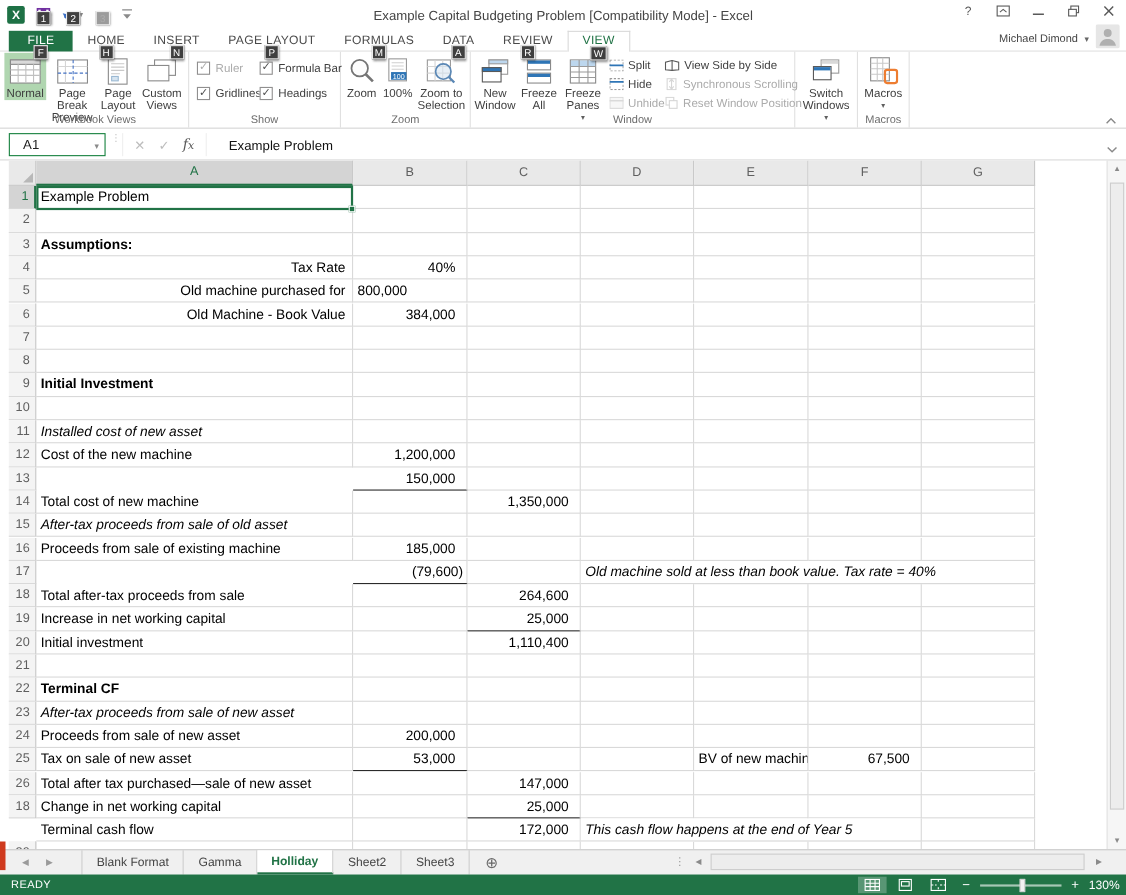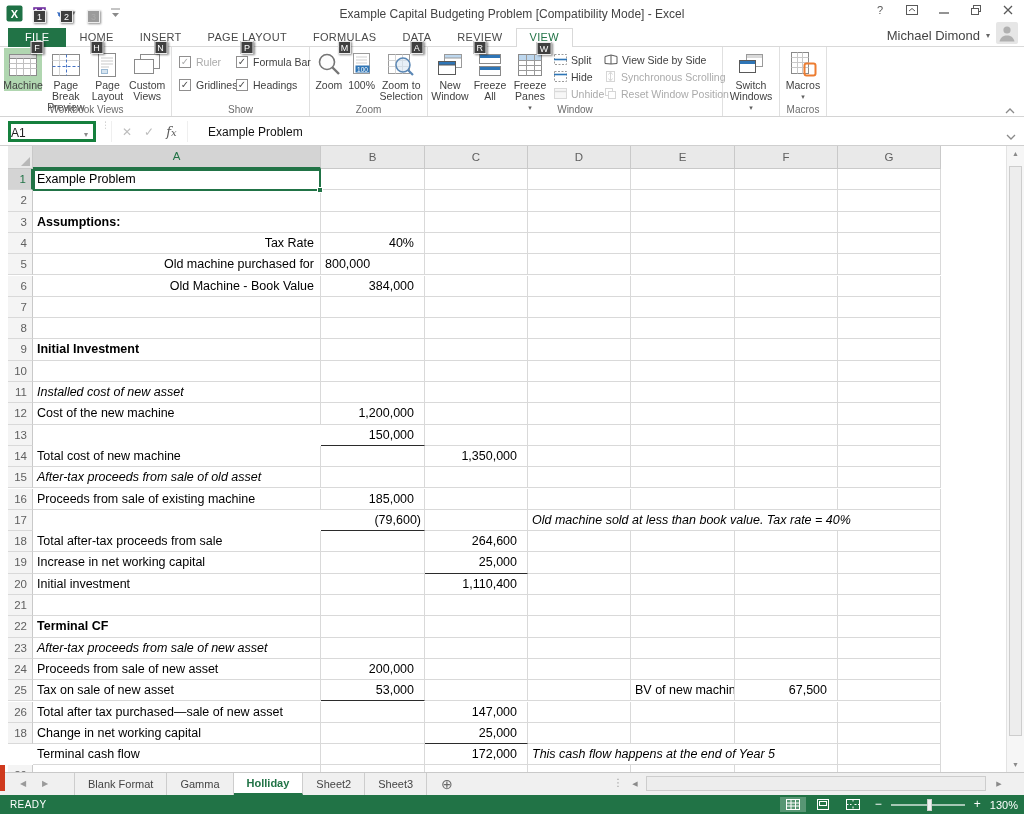--- a/index.html
+++ b/index.html
@@ -22,21 +22,21 @@
             box-shadow:1px 1px 2px rgba(0,0,0,.45); z-index:40; }
   .keytip.dis { background:#9b9b9b; }
 
   
   #tabrow { position:absolute; left:0; top:28px; width:1024px; height:19px; border-bottom:1px solid #d9d9d9; background:#fff; }
   #tabs { display:flex; height:19px; padding-left:8px; }
   .tab { position:relative; font-size:11px; color:#4a4a4a; padding:0 13px; line-height:18px; letter-spacing:.3px; }
   .tab.file { background:#217346; color:#fff; padding:0 17px; }
   .tab.active { background:#fff; color:#217346; border:1px solid #d9d9d9; border-bottom:1px solid #fff; margin-bottom:-1px; line-height:16px; }
   #account { position:absolute; right:6px; top:24px; display:flex; gap:6px; align-items:center; height:22px; z-index:5; }
-  #account .uname { font-size:13px; color:#444; }
+  #account .uname { font-size:10px; color:#444; }
   #account .chev { font-size:8px; color:#666; }
 
   
   #ribbon { position:absolute; left:0; top:47px; width:1024px; height:70px; background:#fff; border-bottom:1px solid #d4d4d4; }
   .group { position:absolute; top:0; height:69px; border-right:1px solid #e0e0e0; }
   .gbody { position:absolute; top:1px; left:2px; right:2px; display:flex; align-items:flex-start; }
   .glabel { position:absolute; bottom:1px; width:100%; text-align:center; font-size:10px; color:#6c6c6c; }
   .bigbtn { display:flex; flex-direction:column; align-items:center; font-size:10.5px; color:#3f3f3f;
             text-align:center; line-height:11px; padding-top:2px; }
   .bigbtn .bicon { height:28px; display:flex; align-items:flex-end; justify-content:center; margin-bottom:2px; }
@@ -46,21 +46,21 @@
   .chkrow { display:flex; align-items:center; gap:5px; font-size:10.5px; color:#3f3f3f; height:16px; margin-bottom:7px; white-space:nowrap; }
   .chkbox { width:12px; height:12px; border:1px solid #908f8f; background:#fff; font-size:10px; line-height:10px; text-align:center; color:#4d4d4d; }
   .smallcol { position:absolute; top:5px; }
   .smallbtn { display:flex; align-items:center; gap:4px; font-size:10.5px; color:#3f3f3f; height:15px; margin-bottom:2px; white-space:nowrap; }
   .dis, .dis .chkbox { color:#ababab !important; }
   .dis svg { opacity:.55; }
   #collapse-ribbon { position:absolute; left:1004px; top:54px; width:14px; height:10px; }
 
   
   #fbar { position:absolute; left:0; top:118px; width:1024px; height:28px; background:#fff; border-bottom:1px solid #cfcfcf; }
-  #namebox { position:absolute; left:8px; top:3px; width:88px; height:21px; border:3px solid #15803d; font-size:12px; color:#222; line-height:19px; padding-left:0; }
+  #namebox { position:absolute; left:8px; top:3px; width:88px; height:21px; border:1px solid #15803d; font-size:12px; color:#222; line-height:19px; padding-left:12px; }
   #namebox .nb-arrow { position:absolute; right:5px; top:1px; color:#8a8a8a; font-size:8px; }
   #fdots { position:absolute; left:101px; top:4px; color:#c4c4c4; font-size:9px; line-height:7px; text-align:center; width:8px; }
   #fbtns { position:absolute; left:111px; top:3px; height:21px; display:flex; gap:12px; align-items:center; padding:0 10px; border-left:1px solid #efefef; border-right:1px solid #efefef; }
   .fx-x { color:#bdbdbd; font-size:12px; }
   .fx-ck { color:#bdbdbd; font-size:12px; }
   .fx-fx { color:#5a5a5a; font-size:13px; font-style:italic; font-family:"DejaVu Serif", serif; }
   #fvalue { position:absolute; left:208px; top:4px; font-size:12px; color:#111; line-height:20px; }
   #fchevron { position:absolute; right:7px; top:9px; }
 
   
@@ -207,21 +207,21 @@
     <div class="group" id="g-views" style="left:2px;width:170px;">
       <div class="gbody" id="gb-views">
           <div class="bigbtn selected" style="width: 38px;">
             <div class="bicon">
               <svg width="30" height="26">
                 <rect x="1.5" y="2.5" width="27" height="21" fill="#fff" stroke="#8a8a8a"></rect>
                 <rect x="1.5" y="2.5" width="27" height="4" fill="#d9d9d9" stroke="#8a8a8a"></rect>
                 <path d="M1.5 11.5h27M1.5 16.5h27M8.5 6.5v17M15.5 6.5v17M22.5 6.5v17" stroke="#c0c0c0" fill="none"></path>
               </svg>
             </div>
-            <div>Machine</div>
+            <div>Normal</div>
           </div>
           <div class="bigbtn" style="width: 48px;">
             <div class="bicon">
               <svg width="30" height="26">
                 <rect x="1.5" y="2.5" width="27" height="21" fill="#fff" stroke="#8a8a8a"></rect>
                 <path d="M8.5 2.5v21M1.5 8.5h27" stroke="#d5d5d5"></path>
                 <path d="M15.5 2.5v21M1.5 14.5h27" stroke="#4472c4" stroke-dasharray="3 2"></path>
               </svg>
             </div>
             <div>Page Break Preview</div>

